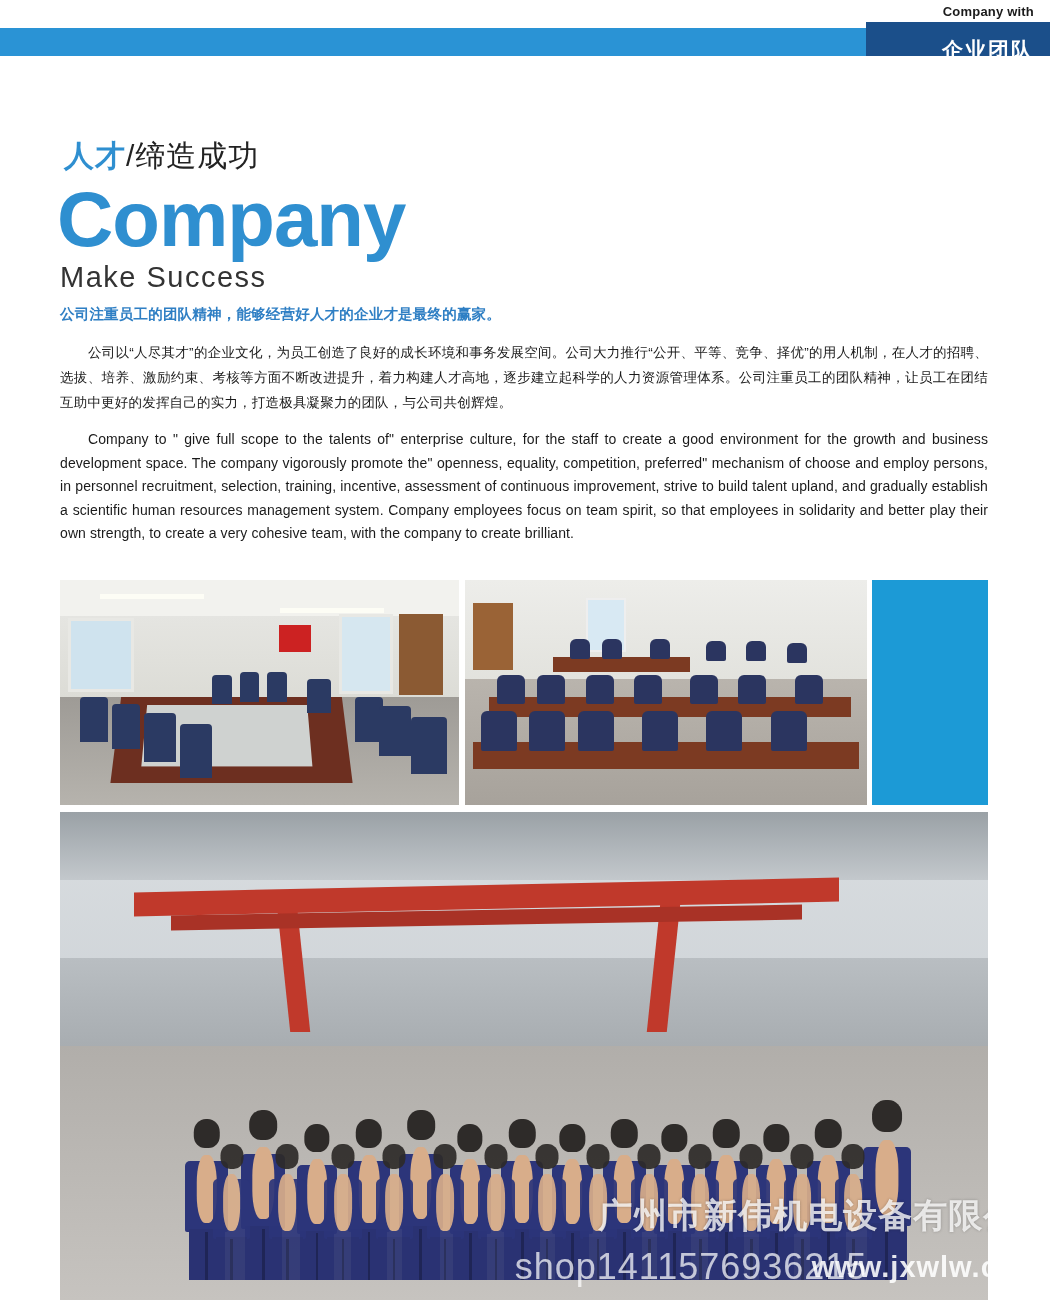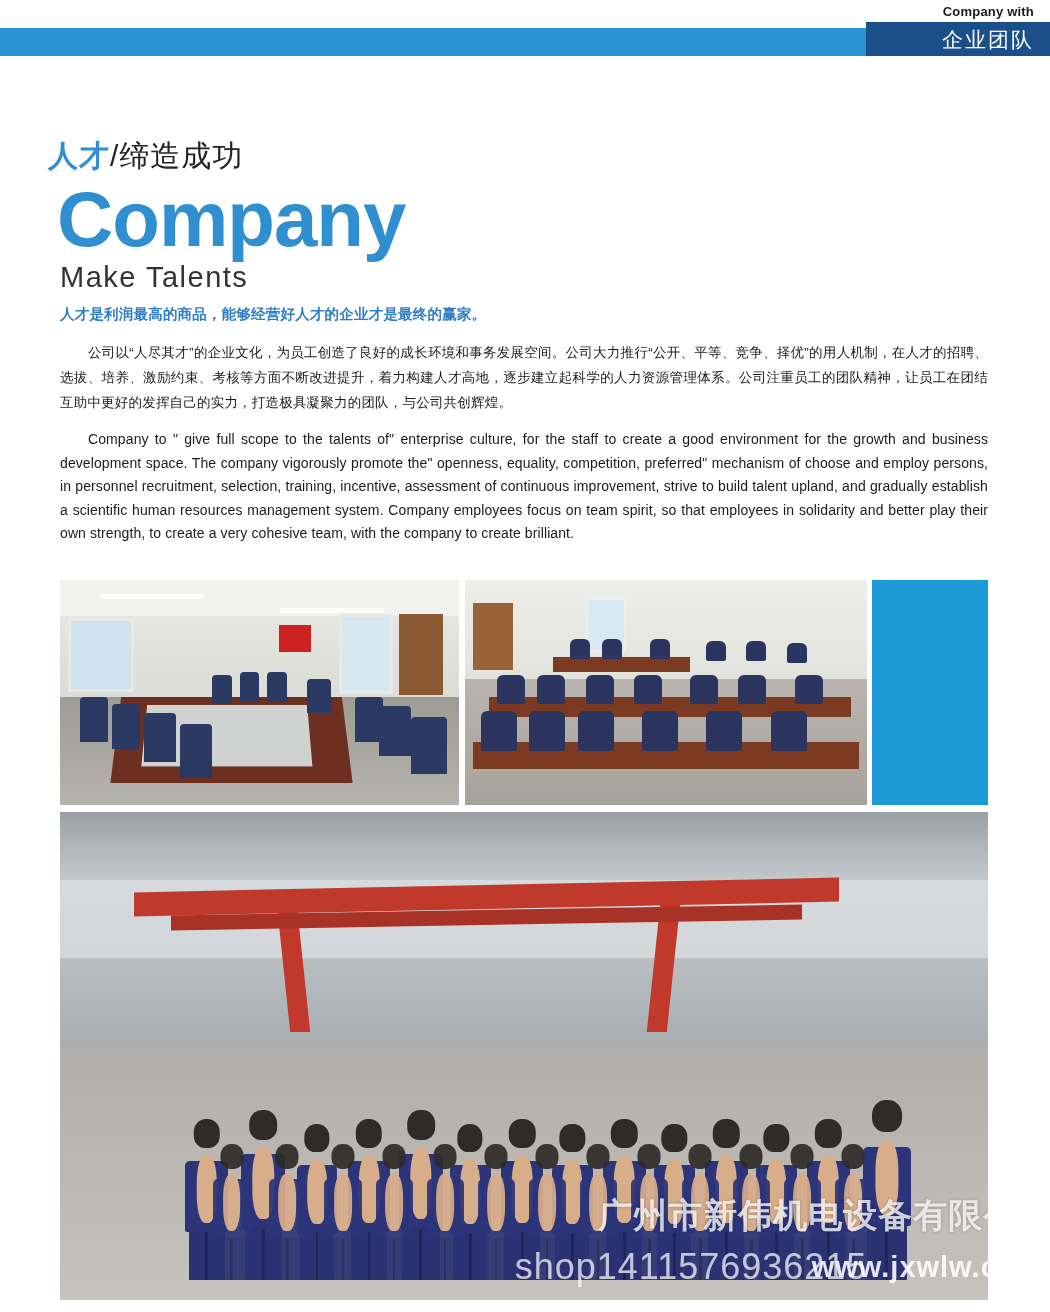--- a/index.html
+++ b/index.html
@@ -39,31 +39,31 @@
   .header-en {
     position: absolute;
     right: 16px; top: 4px;
     font-size: 13px;
     font-weight: bold;
     color: #1a1a1a;
     letter-spacing: 0.2px;
   }
   .header-cn {
     position: absolute;
-    right: 16px; top: 26px;
+    right: 16px; top: 36px;
     font-size: 21px;
-    font-weight: normal;
+    font-weight: bold;
     color: #ffffff;
     letter-spacing: 2px;
   }
 
   
   .title-cn {
     position: absolute;
-    left: 48px; top: 136px;
+    left: 64px; top: 136px;
     font-size: 30px;
     letter-spacing: 1px;
     white-space: nowrap;
   }
   .title-cn .accent { color: #2f8fd0; font-weight: bold; }
   .title-cn .rest { color: #222; }
 
   .title-big {
     position: absolute;
     left: 57px; top: 180px;
@@ -198,22 +198,22 @@
   <div class="header-band"></div>
   <div class="header-band-dark"></div>
   <div class="header-en">Company with</div>
   <div class="header-cn">企业团队</div>
 </div>
 
 <div class="title-cn">
   <span class="accent">人才</span><span class="rest">/缔造成功</span>
 </div>
 <div class="title-big">Company</div>
-<div class="title-sub">Make Talents</div>
-<div class="tagline">人才是利润最高的商品，能够经营好人才的企业才是最终的赢家。</div>
+<div class="title-sub">Make Success</div>
+<div class="tagline">公司注重员工的团队精神，能够经营好人才的企业才是最终的赢家。</div>
 
 <div class="para-cn">公司以“人尽其才”的企业文化，为员工创造了良好的成长环境和事务发展空间。公司大力推行“公开、平等、竞争、择优”的用人机制，在人才的招聘、选拔、培养、激励约束、考核等方面不断改进提升，着力构建人才高地，逐步建立起科学的人力资源管理体系。公司注重员工的团队精神，让员工在团结互助中更好的发挥自己的实力，打造极具凝聚力的团队，与公司共创辉煌。</div>
 <div class="para-en">Company to " give full scope to the talents of" enterprise culture, for the staff to create a good environment for the growth and business development space. The company vigorously promote the" openness, equality, competition, preferred" mechanism of choose and employ persons, in personnel recruitment, selection, training, incentive, assessment of continuous improvement, strive to build talent upland, and gradually establish a scientific human resources management system. Company employees focus on team spirit, so that employees in solidarity and better play their own strength, to create a very cohesive team, with the company to create brilliant.</div>
 
 <div class="photo photo-1">
   <div class="p1-wall"></div>
   <div class="p1-ceil"></div>
   <div class="p1-win"></div>
   <div class="p1-win2"></div>
   <div class="p1-door"></div>

